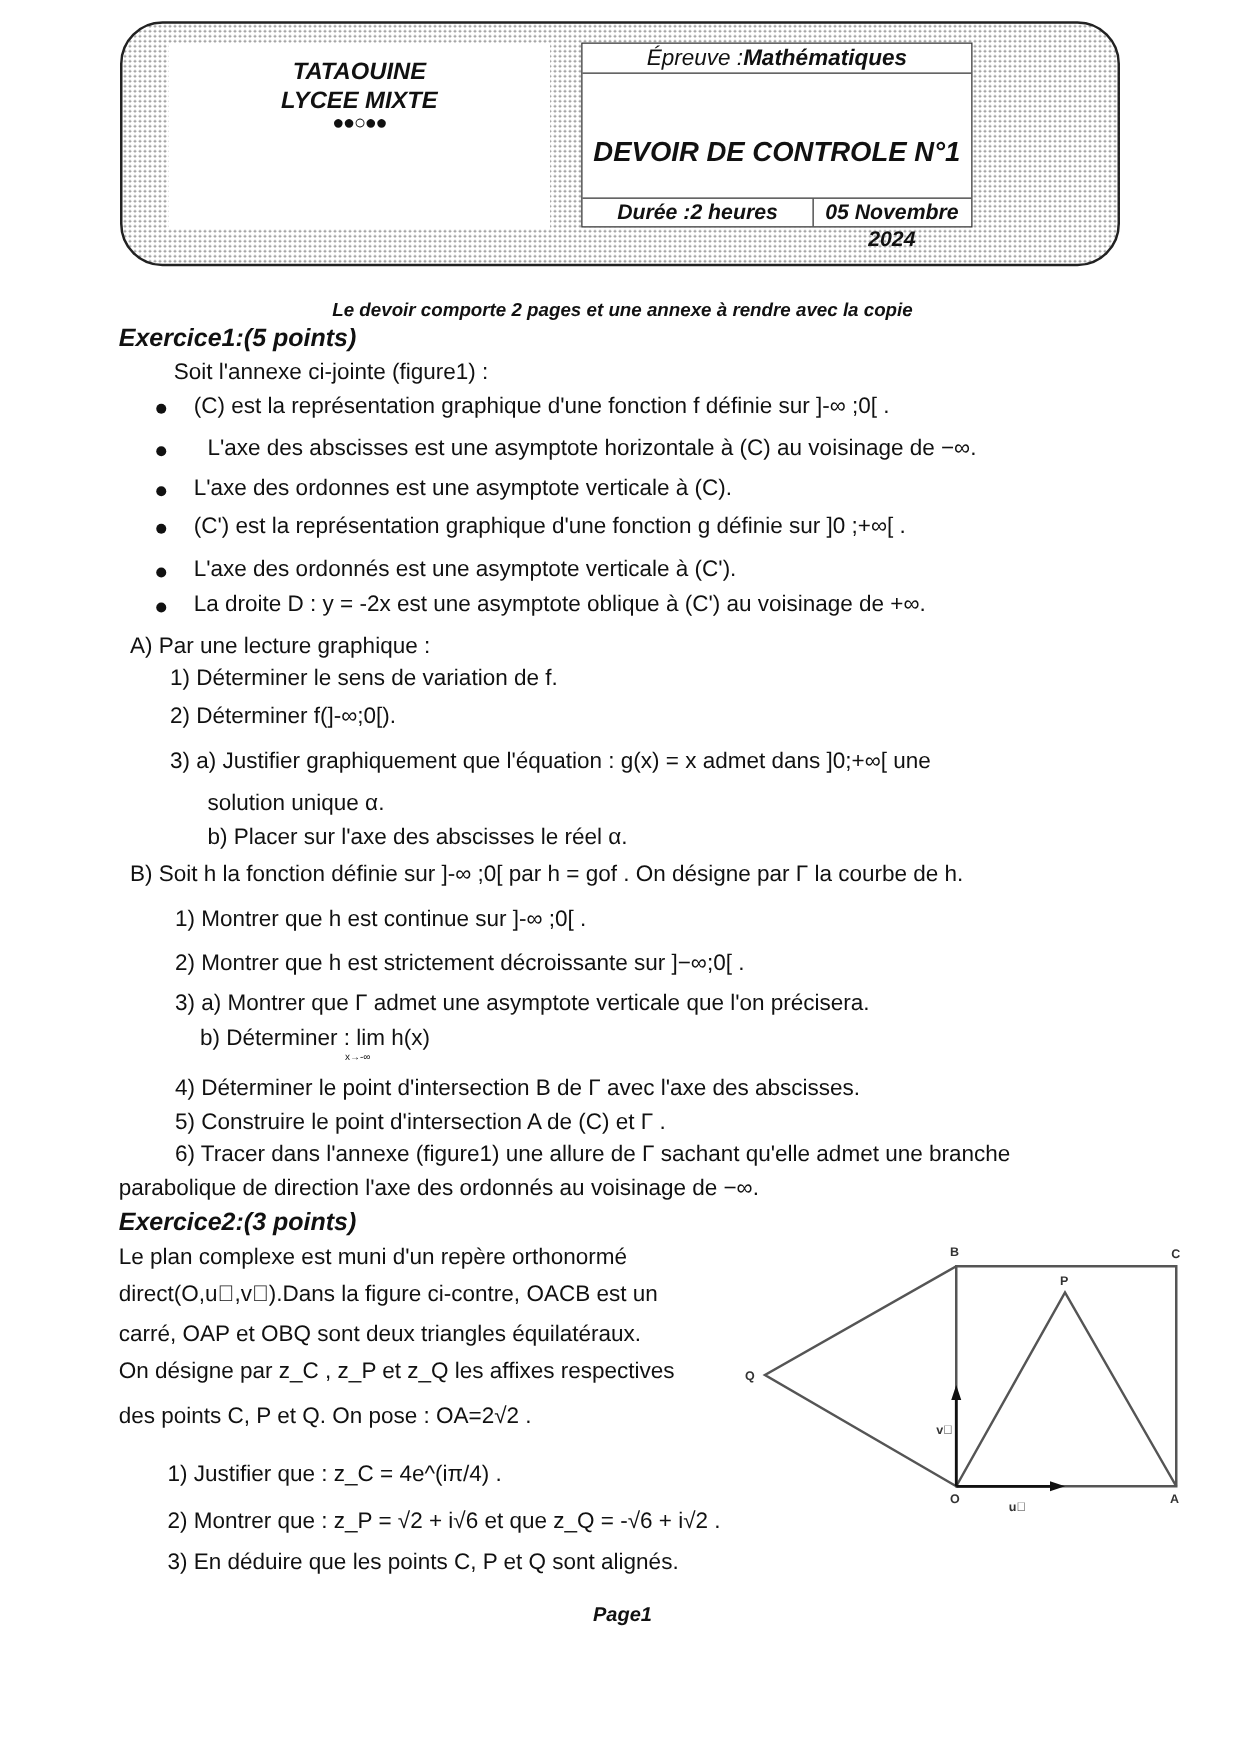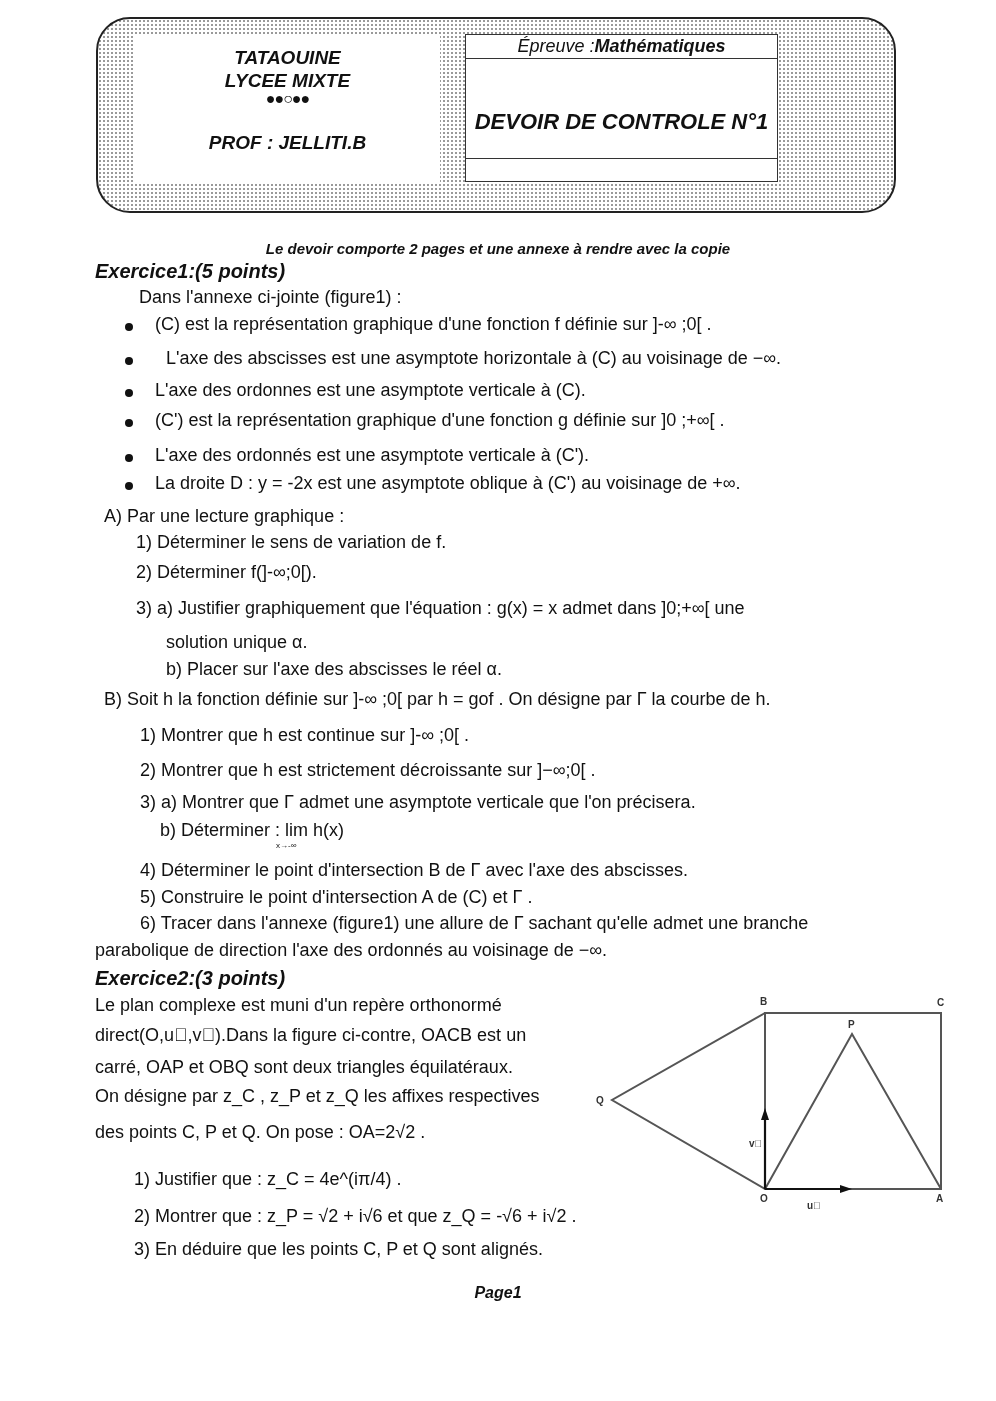--- a/index.html
+++ b/index.html
@@ -46,34 +46,37 @@
 </head>
 <body>
 
 <div class="frame"></div>
 
 <div class="left-panel">
   <div style="height:11px"></div>
   <div class="school">TATAOUINE</div>
   <div class="school">LYCEE MIXTE</div>
   <div class="dots">●●○●●</div>
-  <div class="prof">PROF : JELLITI.B</div>
 </div>
 
 <div class="info-table">
   <div class="row r1">
     <span>Épreuve :</span><span style="font-weight:bold">Mathématiques</span>
   </div>
   <div class="row r3">DEVOIR DE CONTROLE N°1</div>
+  <div class="row r4">
+    <div class="cell c1">Durée :2 heures</div>
+    <div class="cell c2">05 Novembre 2024</div>
+  </div>
 </div>
 
 <div class="notice">Le devoir comporte 2 pages et une annexe à rendre avec la copie</div>
 
 <div class="ex-title" style="left:95px; top:260px;">Exercice1:(5 points)</div>
-<div class="line" style="left:139px; top:287px;">Dans l'annexe ci-jointe (figure1) :</div>
+<div class="line" style="left:139px; top:287px;">Soit l'annexe ci-jointe (figure1) :</div>
 
 <div class="bullet" style="top:323px;"></div>
 <div class="line" style="left:155px; top:314px;">(C) est la représentation graphique d'une fonction f définie sur ]-∞ ;0[ .</div>
 <div class="bullet" style="top:357px;"></div>
 <div class="line" style="left:166px; top:348px;">L'axe des abscisses est une asymptote horizontale à (C) au voisinage de −∞.</div>
 <div class="bullet" style="top:389px;"></div>
 <div class="line" style="left:155px; top:380px;">L'axe des ordonnes est une asymptote verticale à (C).</div>
 <div class="bullet" style="top:419px;"></div>
 <div class="line" style="left:155px; top:410px;">(C') est la représentation graphique d'une fonction g définie sur ]0 ;+∞[ .</div>
 <div class="bullet" style="top:454px;"></div>

